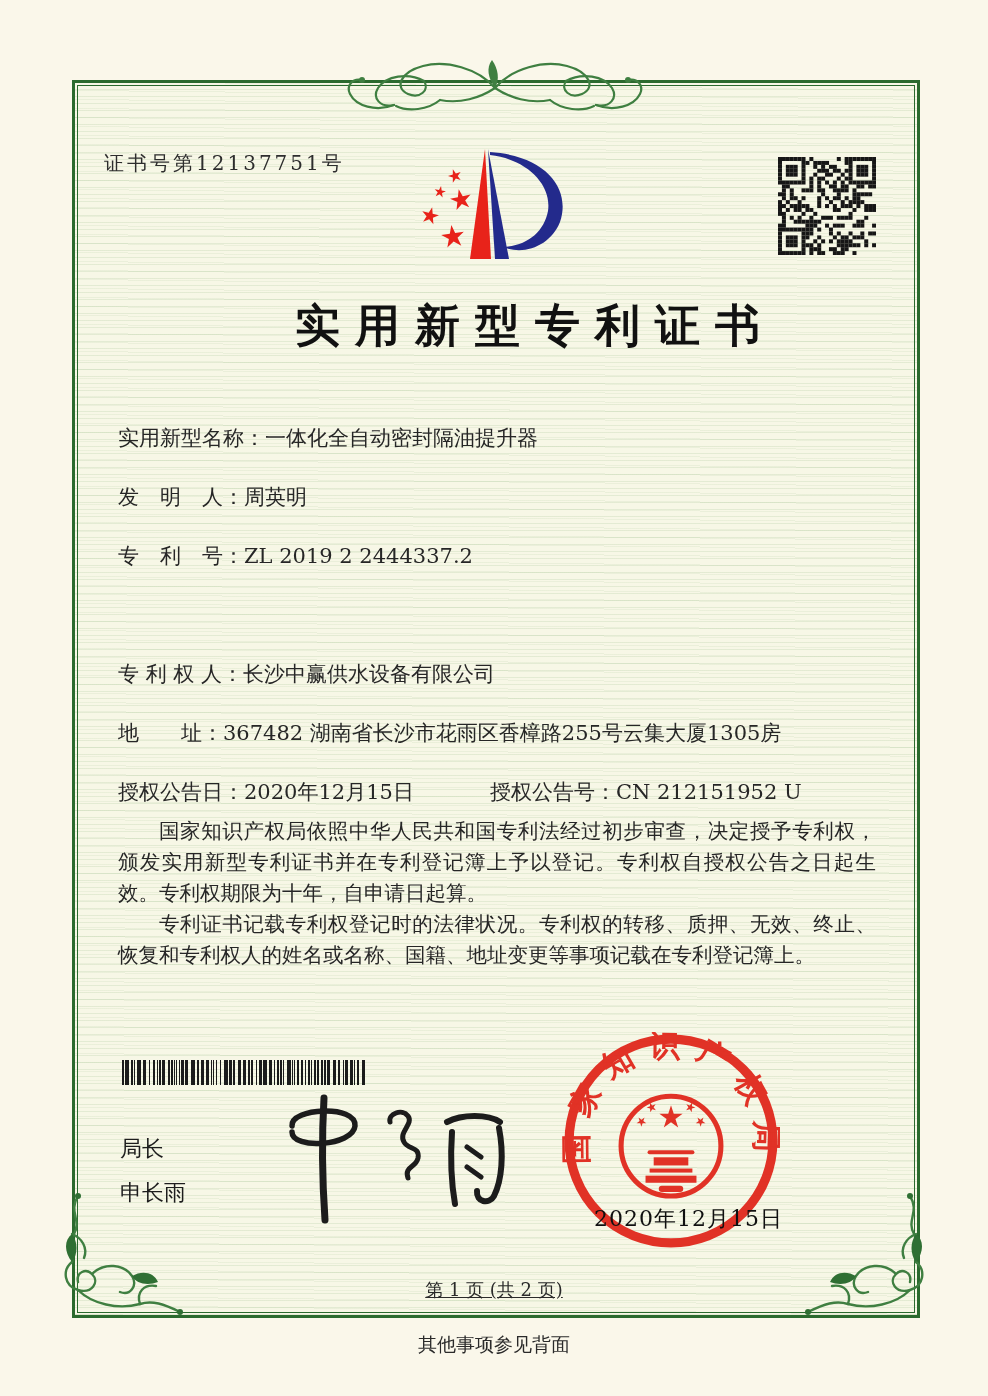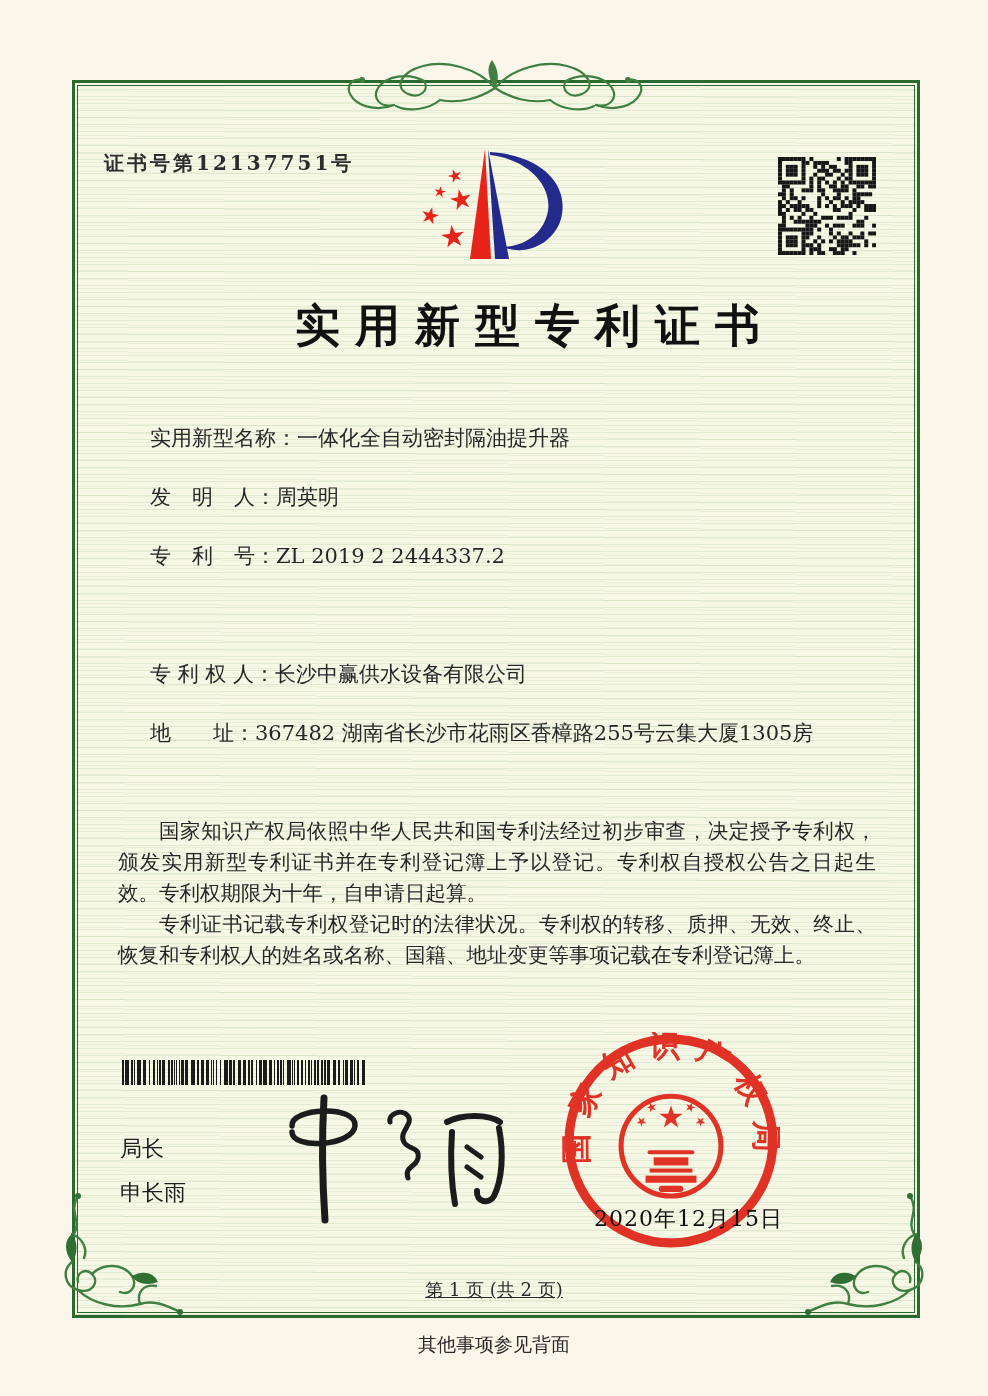--- a/index.html
+++ b/index.html
@@ -13,25 +13,25 @@
   .frame{
     position:absolute;left:72px;top:80px;width:842px;height:1232px;
     border:3px solid #2b6a2e;
     background:
       repeating-linear-gradient(0deg, rgba(125,170,110,0.16) 0 1.5px, rgba(125,170,110,0) 1.5px 7px),
       repeating-linear-gradient(0.6deg, rgba(125,170,110,0.10) 0 1px, rgba(125,170,110,0) 1px 9px),
       #f7f7e6;
   }
   .frame::after{content:"";position:absolute;inset:2px;border:1px solid #2b6a2e;}
   .abs{position:absolute;}
-  .cert-no{left:104px;top:150px;font-size:20px;letter-spacing:3px;color:#2d2d2d;font-weight:bold;}
+  .cert-no{left:104px;top:150px;font-size:20px;letter-spacing:3px;color:#2d2d2d;}
   .title{left:0;top:296px;width:100%;text-align:center;font-size:45px;font-weight:700;
          letter-spacing:15px;color:#111;padding-left:41px;}
   .row{left:118px;width:780px;font-size:21px;color:#262626;white-space:nowrap;}
-  .row .lbl{color:#262626;margin-left:32px;}
+  .row .lbl{color:#262626;}
   .row .val{color:#262626;}
   .row7-second{margin-left:76px;}
   .paras{left:118px;top:816px;width:758px;font-size:20.5px;line-height:31px;
          text-align:justify;color:#262626;}
   .paras p{margin:0;text-indent:2em;}
   .director-label{left:120px;top:1134px;font-size:22px;color:#1d1d1d;}
   .director-name{left:120px;top:1178px;font-size:22px;color:#1d1d1d;}
   .seal-date{left:594px;top:1204px;width:200px;font-size:22px;color:#101010;letter-spacing:1px;}
   .page-info{left:0;top:1278px;width:100%;text-align:center;font-size:18px;color:#2a2a2a;text-decoration:underline;}
   .back-note{left:0;top:1332px;width:100%;text-align:center;font-size:19px;color:#2a2a2a;}
@@ -442,20 +442,23 @@
   </div>
   <div class="abs row" style="top:542px">
     <span class="lbl">专　利　号：</span><span class="val">ZL 2019 2 2444337.2</span>
   </div>
   <div class="abs row" style="top:660px">
     <span class="lbl">专 利 权 人：</span><span class="val">长沙中赢供水设备有限公司</span>
   </div>
   <div class="abs row" style="top:719px">
     <span class="lbl">地　　址：</span><span class="val">367482 湖南省长沙市花雨区香樟路255号云集大厦1305房</span>
   </div>
+  <div class="abs row" style="top:778px">
+    <span class="lbl">授权公告日：</span><span class="val">2020年12月15日</span><span class="lbl row7-second">授权公告号：</span><span class="val">CN 212151952 U</span>
+  </div>
 
   <div class="abs paras">
     <p>国家知识产权局依照中华人民共和国专利法经过初步审查，决定授予专利权，颁发实用新型专利证书并在专利登记簿上予以登记。专利权自授权公告之日起生效。专利权期限为十年，自申请日起算。</p>
     <p>专利证书记载专利权登记时的法律状况。专利权的转移、质押、无效、终止、恢复和专利权人的姓名或名称、国籍、地址变更等事项记载在专利登记簿上。</p>
   </div>
 
   <svg class="abs" id="barcode" style="left:120px;top:1060px" width="252" height="25" viewBox="0 0 252 25">
       <rect x="2" y="0" width="2" height="25" fill="#1b1b1b"></rect>
       <rect x="5" y="0" width="4" height="25" fill="#1b1b1b"></rect>
       <rect x="11" y="0" width="2" height="25" fill="#1b1b1b"></rect>

